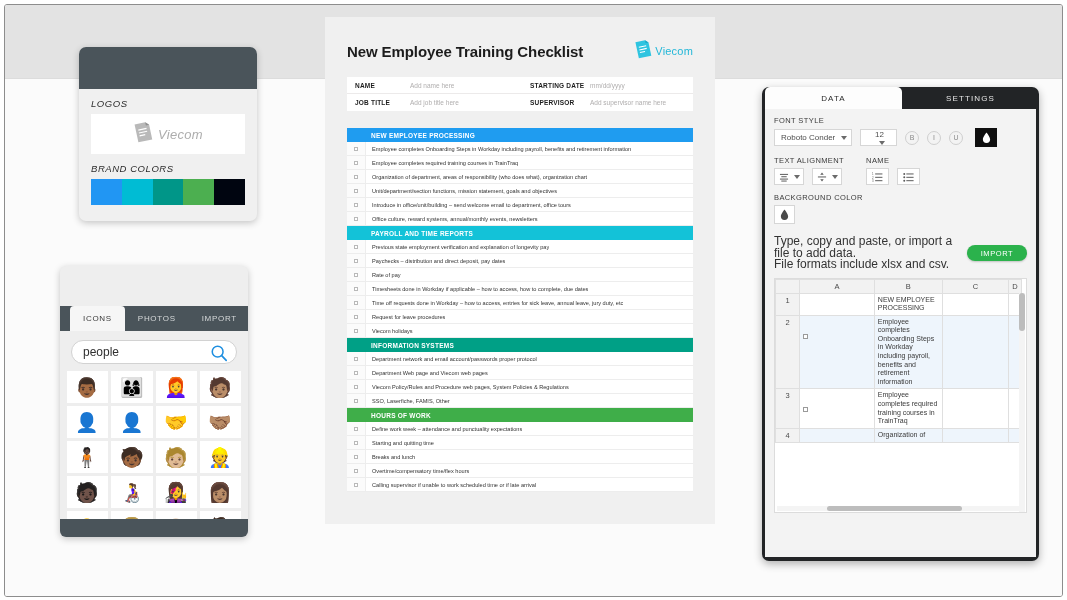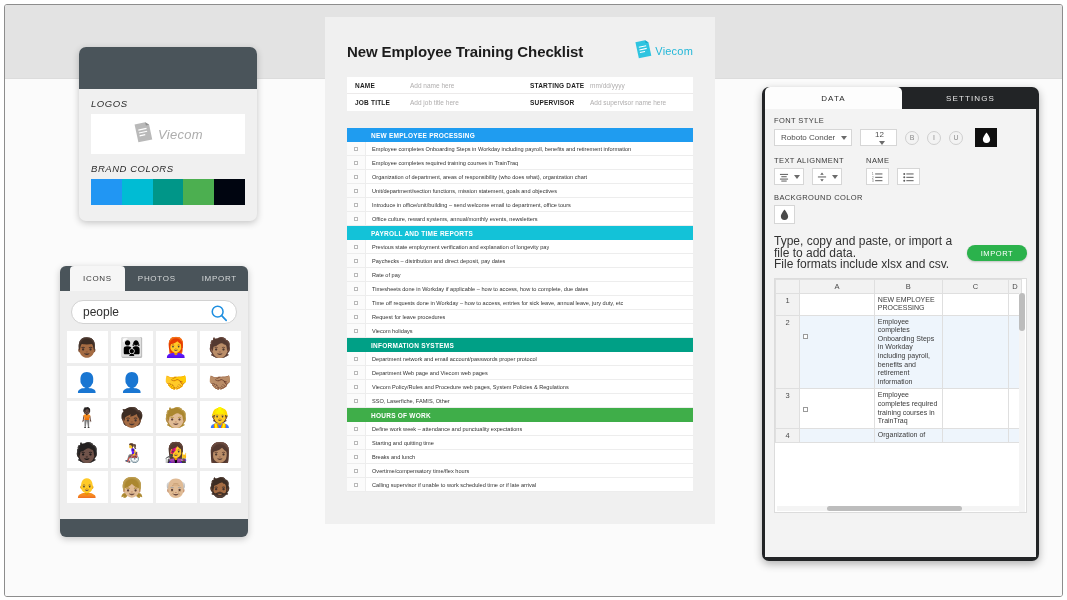--- a/index.html
+++ b/index.html
@@ -77,20 +77,21 @@
     background: #eeeeee;
     border-radius: 6px;
     box-shadow: 0 2px 7px rgba(0,0,0,0.22);
     overflow: hidden;
     z-index: 6;
   }
   #icon-tabs {
     display: flex; height: 25px;
     background: #4a545a;
     padding-left: 10px;
+    margin-top: 40px;
   }
   .icon-tab {
     flex: 0 0 auto;
     padding: 0 13px;
     height: 25px; line-height: 25px;
     font-size: 8px; letter-spacing: .7px;
     color: #d6d9da;
     text-align: center;
   }
   .icon-tab.active {

